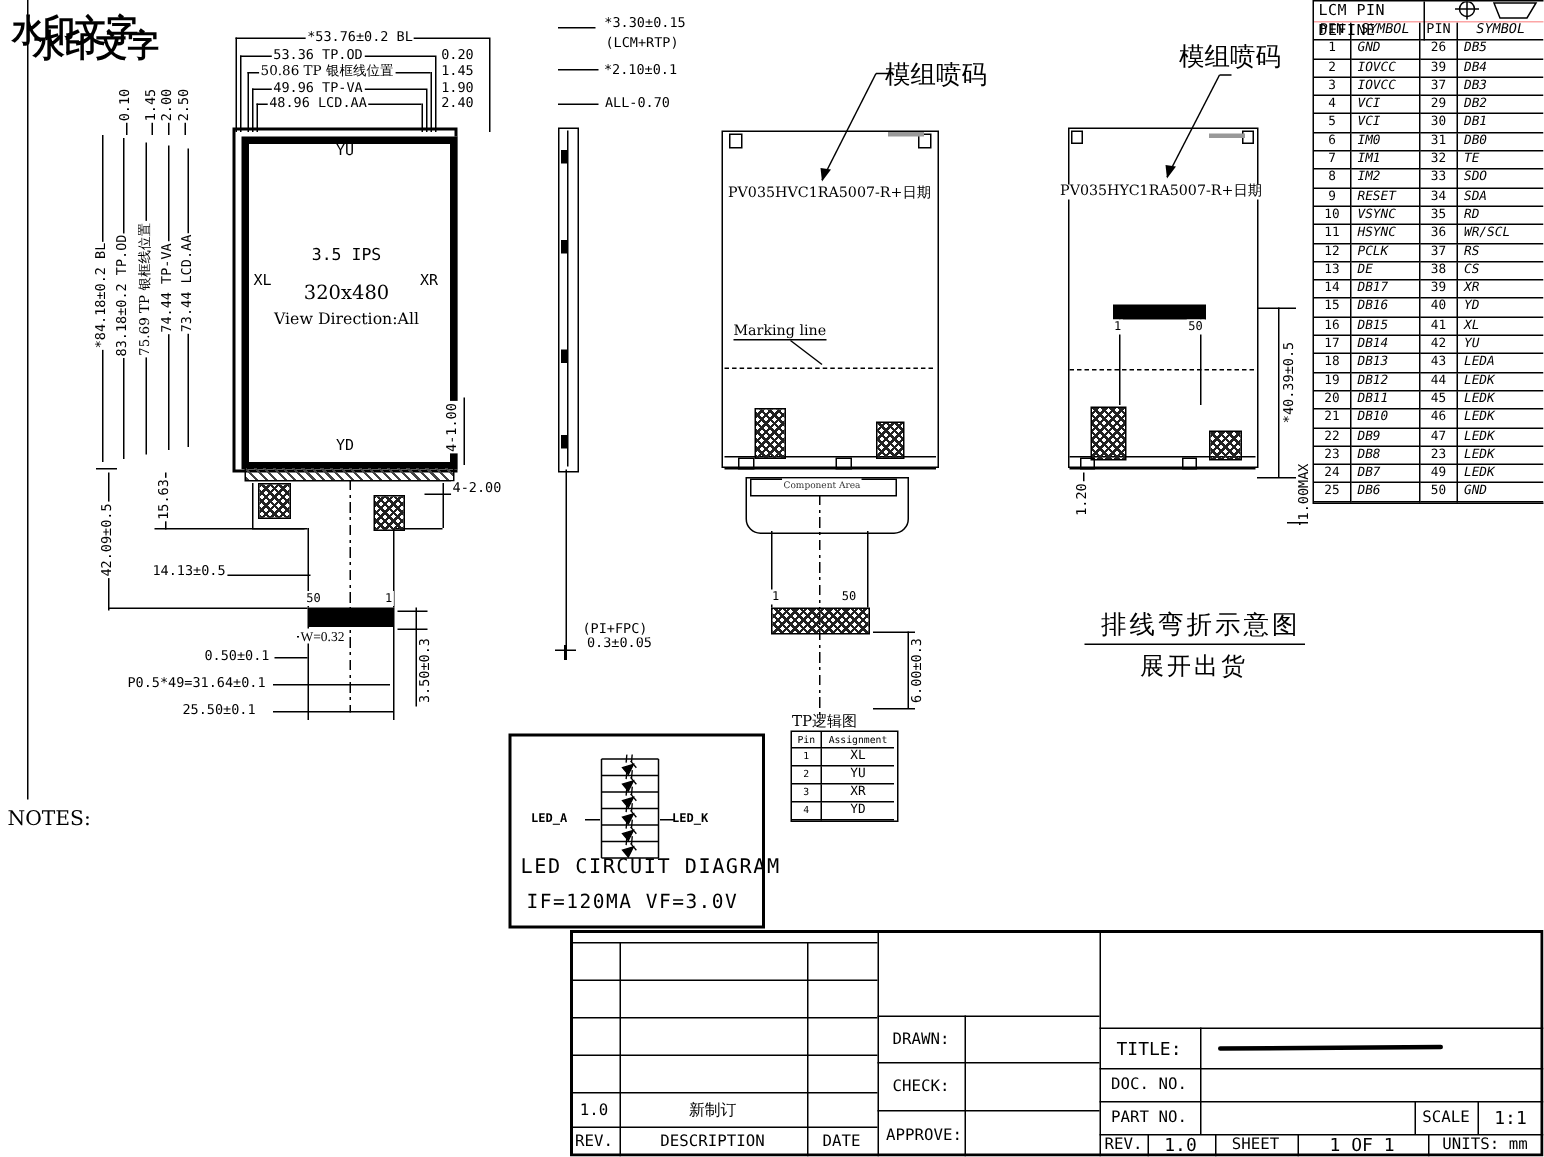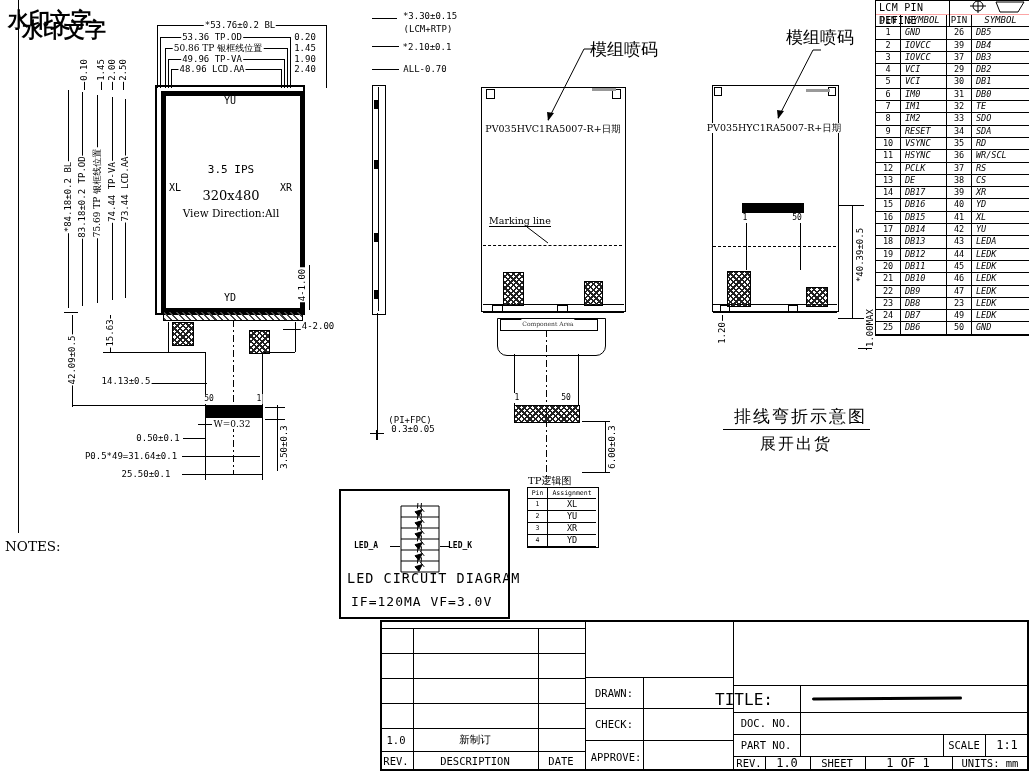--- a/index.html
+++ b/index.html
@@ -198,21 +198,21 @@
 <span class="rot" style="left:125px;top:189px;">73.44 LCD.AA</span>
 
 <span class="rot" style="left:302px;top:285px;">4-1.00</span>
 <span class="dlab" style="left:318px;top:326px;">4-2.00</span>
 
 <div class="xhatch" style="left:172px;top:322px;width:20px;height:22px;"></div>
 <div class="xhatch" style="left:249px;top:330px;width:19px;height:22px;"></div>
 <div class="blackbar" style="left:205px;top:405px;width:58px;height:13px;"></div>
 <span class="dlab tiny" style="left:209px;top:399px;">50</span>
 <span class="dlab tiny" style="left:259px;top:399px;">1</span>
-<span class="dlab serif" style="left:232px;top:424px;">W=0.32</span>
+<span class="dlab serif" style="left:215px;top:424px;font-family:Liberation Serif, serif;">W=0.32</span>
 <span class="rot" style="left:110px;top:333px;">15.63</span>
 <span class="rot" style="left:72px;top:360px;">42.09±0.5</span>
 <span class="dlab" style="left:126px;top:381px;">14.13±0.5</span>
 <span class="dlab" style="left:158px;top:438px;">0.50±0.1</span>
 <span class="dlab" style="left:131px;top:456px;">P0.5*49=31.64±0.1</span>
 <span class="dlab" style="left:146px;top:474px;">25.50±0.1</span>
 <span class="rot" style="left:284px;top:447px;">3.50±0.3</span>
 
 <div class="box" style="left:372px;top:85px;width:12px;height:228px;"></div>
 <div class="blackbar" style="left:374px;top:100px;width:4px;height:9px;"></div>
@@ -512,21 +512,21 @@
 
 <div class="abs" style="left:380px;top:620px;width:649px;height:151px;border:2px solid #000;box-sizing:border-box;"></div>
 <span class="tb-label" style="left:396px;top:740px;">1.0</span>
 <span class="tb-label cjk" style="left:475px;top:740px;">新制订</span>
 <span class="tb-label" style="left:396px;top:761px;">REV.</span>
 <span class="tb-label" style="left:475px;top:761px;">DESCRIPTION</span>
 <span class="tb-label" style="left:561px;top:761px;">DATE</span>
 <span class="tb-label" style="left:614px;top:693px;">DRAWN:</span>
 <span class="tb-label" style="left:614px;top:724px;">CHECK:</span>
 <span class="tb-label" style="left:616px;top:757px;">APPROVE:</span>
-<span class="tb-label" style="left:744px;top:699px;font-size:16px;">TITLE:</span>
+<span class="tb-label" style="left:766px;top:699px;font-size:12px;">TITLE:</span>
 <div class="abs" style="left:812px;top:697px;width:150px;height:3px;background:#000;border-radius:2px;transform:rotate(-0.4deg);"></div>
 <span class="tb-label" style="left:766px;top:723px;">DOC. NO.</span>
 <span class="tb-label" style="left:766px;top:745px;">PART NO.</span>
 <span class="tb-label" style="left:964px;top:745px;">SCALE</span>
 <span class="tb-label" style="left:1007px;top:745px;font-size:12px;">1:1</span>
 <span class="tb-label" style="left:749px;top:763px;">REV.</span>
 <span class="tb-label" style="left:787px;top:763px;font-size:12px;">1.0</span>
 <span class="tb-label" style="left:837px;top:763px;">SHEET</span>
 <span class="tb-label" style="left:908px;top:763px;font-size:12px;">1 OF 1</span>
 <span class="tb-label" style="left:990px;top:763px;">UNITS: mm</span>

